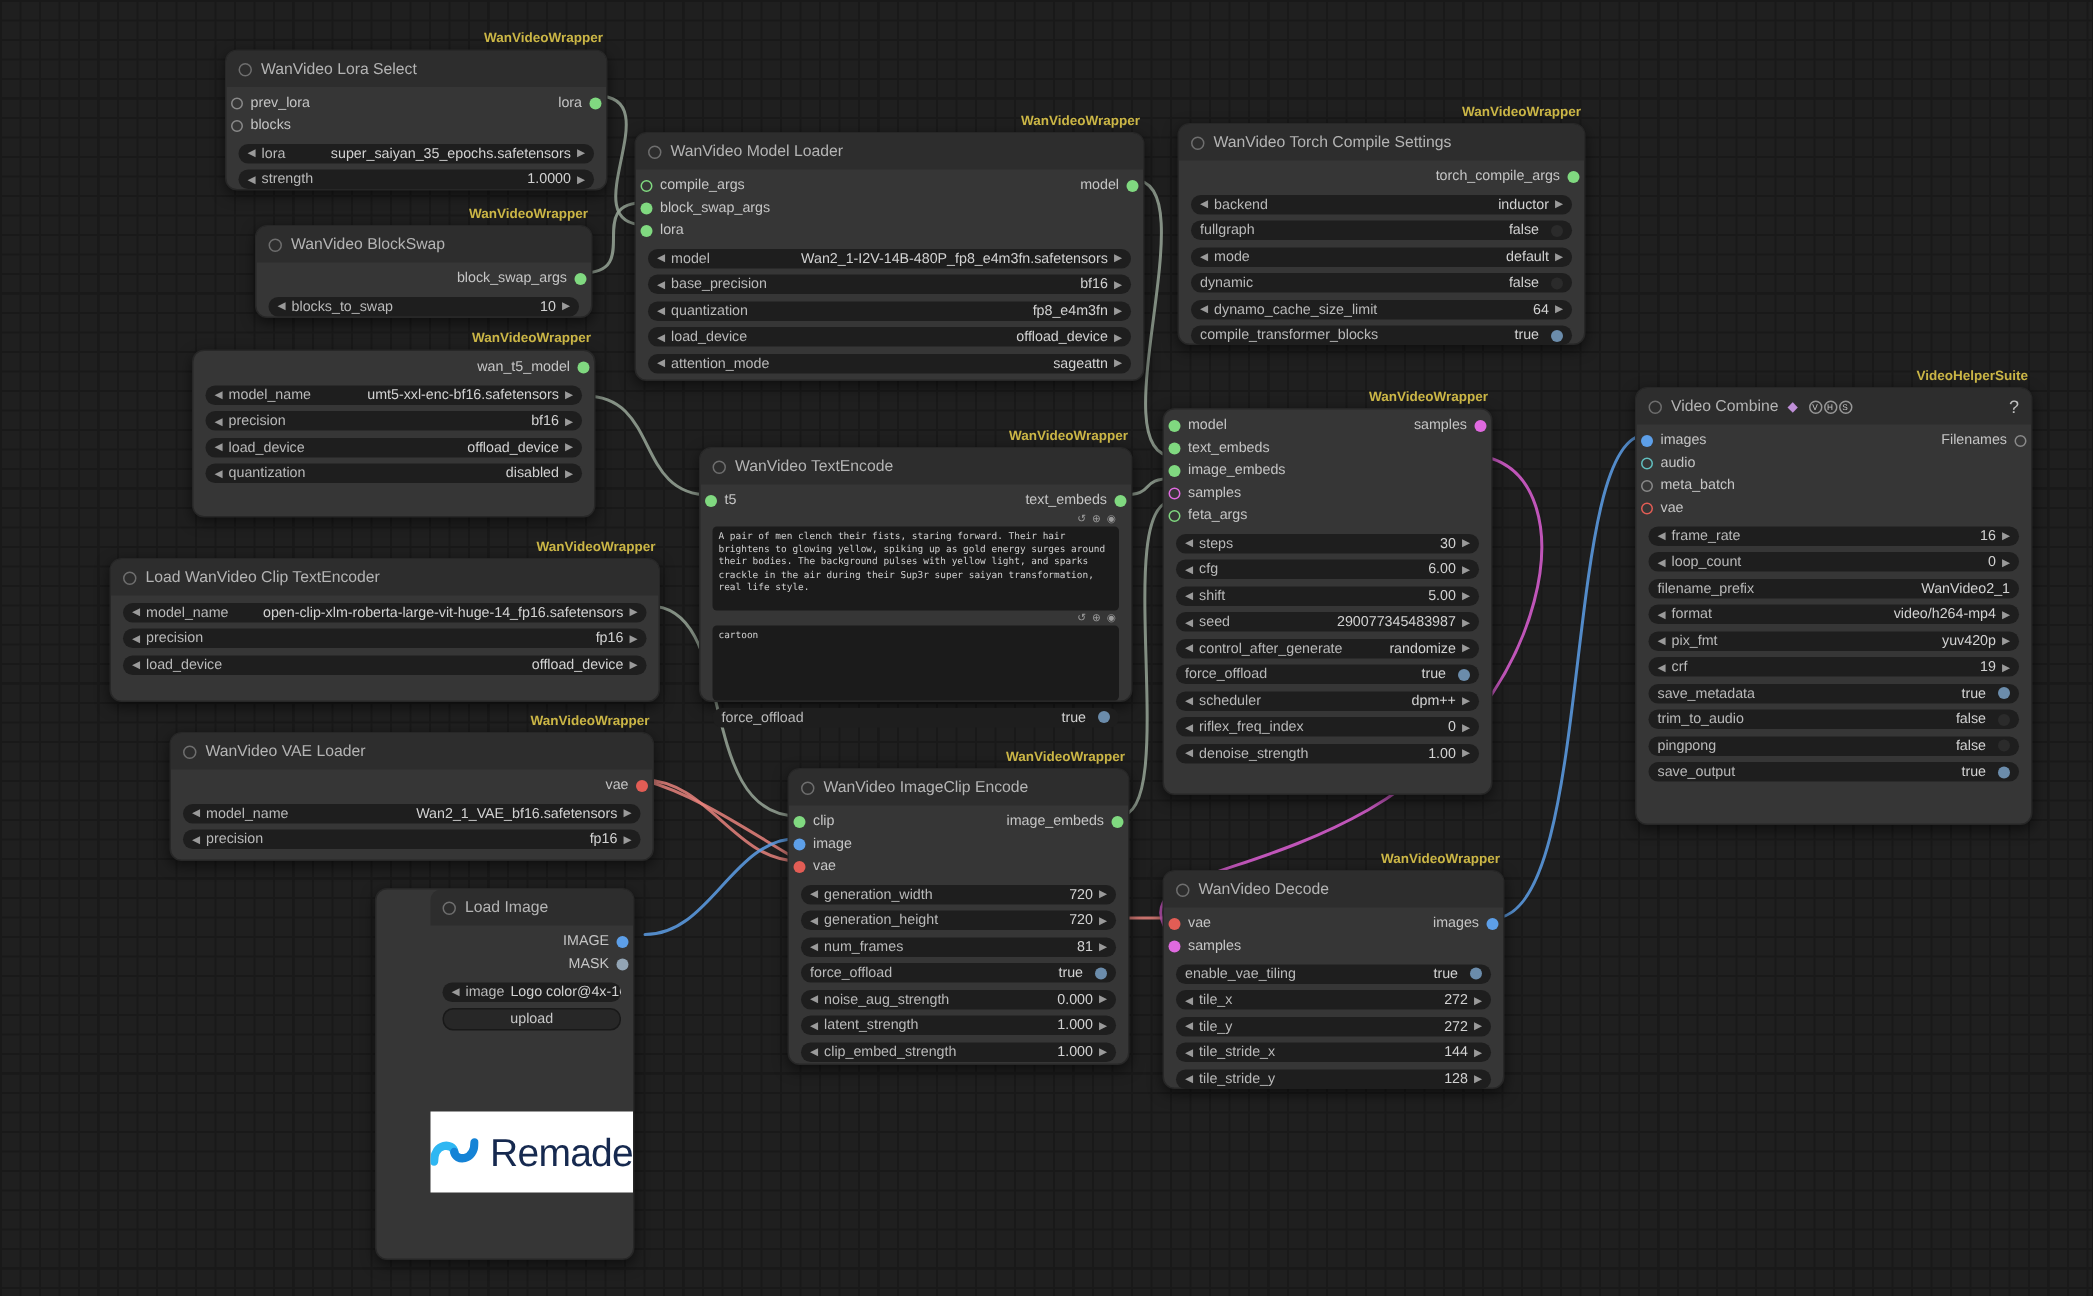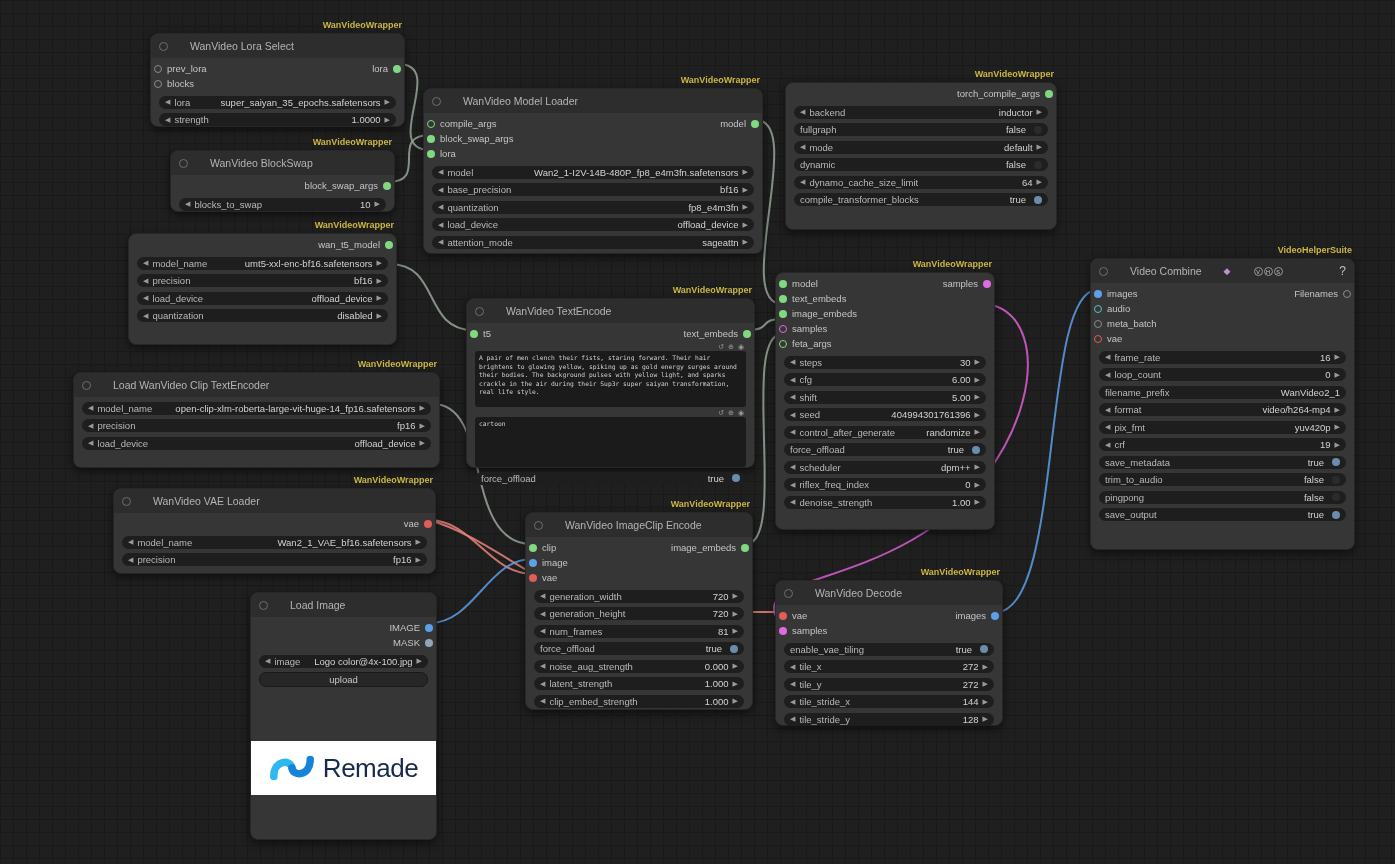--- a/index.html
+++ b/index.html
@@ -10,21 +10,21 @@
       linear-gradient(90deg,#191919 1px,transparent 1px),
       linear-gradient(#151515 1px,transparent 1px),
       linear-gradient(90deg,#151515 1px,transparent 1px);
     background-size:13px 13px,13px 13px,65px 65px,65px 65px;
     font-family:"Liberation Sans",sans-serif;}
   #wires{position:absolute;left:0;top:0;width:100%;height:100%;}
   .node{position:absolute;background:#363636;border:1px solid #272727;border-radius:8px;
     box-shadow:0 3px 9px rgba(0,0,0,.55);box-sizing:border-box;}
   .badge{position:absolute;top:-14px;right:2px;font-size:9px;font-weight:bold;color:#cbb646;white-space:nowrap;}
   .node-header{height:24px;background:#2d2d2d;border-radius:7px 7px 0 0;display:flex;align-items:center;
-    gap:22px;padding:0 8px;color:#b4b4b4;font-size:10.5px;white-space:nowrap;overflow:hidden;}
+    gap:6px;padding:0 8px;color:#b4b4b4;font-size:10.5px;white-space:nowrap;overflow:hidden;}
   .collapse-dot{width:9px;height:9px;border-radius:50%;border:1.5px solid #6e6e6e;box-sizing:border-box;flex:none;}
   .cam-icon{color:#bf8fd8;font-size:9px;}
   .tsuffix{display:flex;gap:1px;margin-left:1px;}
   .circ{width:9px;height:9px;border:1px solid #979797;border-radius:50%;font-size:5.5px;line-height:8px;
     text-align:center;color:#c8c8c8;box-sizing:border-box;}
   .help{margin-left:auto;color:#c0c0c0;font-size:12px;}
   .slots{padding-top:3px;}
   .slot-row{height:15px;display:flex;justify-content:space-between;align-items:center;padding:0 3px;}
   .slot{display:flex;align-items:center;gap:5px;font-size:9.5px;color:#c5c5c5;white-space:nowrap;}
   .dot{width:8px;height:8px;border-radius:50%;flex:none;box-sizing:border-box;}
@@ -216,21 +216,21 @@
           <span class="arrow">▶</span>
         </div>
         <div class="widget combo">
           <span class="arrow">◀</span>
           <span class="wname">precision</span>
           <span class="wval">fp16</span>
           <span class="arrow">▶</span>
         </div>
       </div>
     </div>
-    <div class="node" style="left: 250px; top: 592px; width: 187px; height: 248px;">
+    <div class="node" style="left: 250px; top: 592px; width: 173px; height: 248px; padding-left: 36px;">
       <div class="node-header">
         <span class="collapse-dot"></span>
         <span class="ntitle">Load Image</span>
       </div>
       <div class="slots">
         <div class="slot-row">
           <div class="slot in"></div>
           <div class="slot out">
             <span class="slabel">IMAGE</span>
             <span class="dot" style="background: rgb(93, 159, 232);"></span>
@@ -361,20 +361,24 @@
         <div class="textarea" style="height: 44px;">cartoon</div>
         <div class="widget toggle">
           <span class="wname">force_offload</span>
           <span class="wval">true</span>
           <span class="knob on"></span>
         </div>
       </div>
     </div>
     <div class="node" style="left: 785px; top: 82px; width: 272px; height: 148px;">
       <div class="badge">WanVideoWrapper</div>
+      <div class="node-header">
+        <span class="collapse-dot"></span>
+        <span class="ntitle">WanVideo Torch Compile Settings</span>
+      </div>
       <div class="slots">
         <div class="slot-row">
           <div class="slot in"></div>
           <div class="slot out">
             <span class="slabel">torch_compile_args</span>
             <span class="dot" style="background: rgb(128, 217, 128);"></span>
           </div>
         </div>
       </div>
       <div class="widgets">
@@ -470,21 +474,21 @@
         </div>
         <div class="widget number">
           <span class="arrow">◀</span>
           <span class="wname">shift</span>
           <span class="wval">5.00</span>
           <span class="arrow">▶</span>
         </div>
         <div class="widget number">
           <span class="arrow">◀</span>
           <span class="wname">seed</span>
-          <span class="wval">404994301761396</span>
+          <span class="wval">290077345483987</span>
           <span class="arrow">▶</span>
         </div>
         <div class="widget combo">
           <span class="arrow">◀</span>
           <span class="wname">control_after_generate</span>
           <span class="wval">randomize</span>
           <span class="arrow">▶</span>
         </div>
         <div class="widget toggle">
           <span class="wname">force_offload</span>

